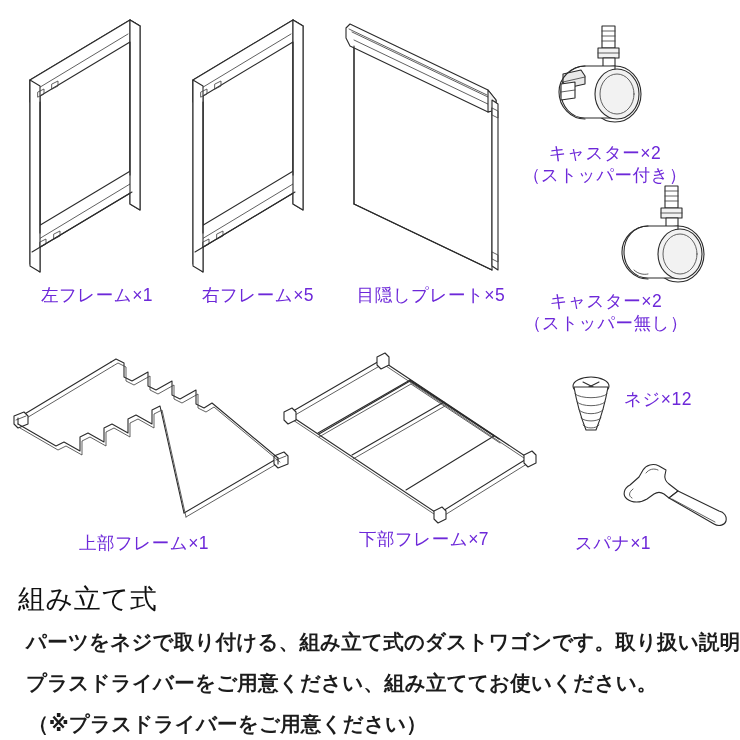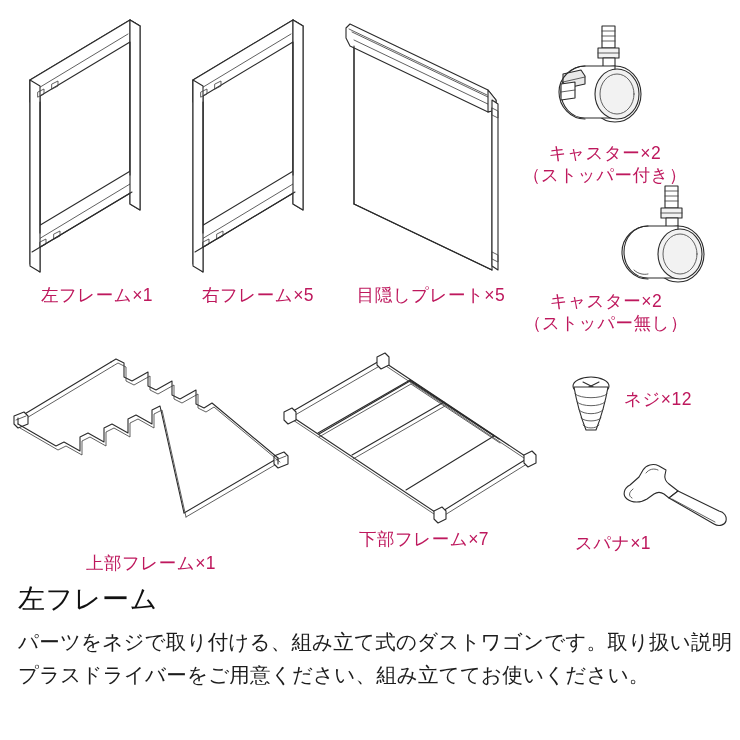--- a/index.html
+++ b/index.html
@@ -45,21 +45,21 @@
   .part-figure svg {
     display: block;
     overflow: visible;
   }
 
   .part-label {
     position: absolute;
     font-size: 17.5px;
     line-height: 1.28;
     letter-spacing: 0.5px;
-    color: #be185d;
+    color: #6d28d9;
     white-space: pre;
     text-align: center;
   }
   .part-label.two-line {
     line-height: 1.26;
   }
 
   
   .desc-block {
     position: absolute;
@@ -76,22 +76,23 @@
     font-weight: 400;
   }
   .desc-body {
     font-size: 20.5px;
     line-height: 1.62;
     letter-spacing: 0.2px;
     color: #1c1c1c;
     margin: 0;
   }
   .desc-body p {
-    margin: 0;
+    margin: 8px;
     white-space: nowrap;
+    font-weight: bold;
   }
   .desc-note {
     text-indent: 2px;
   }
 
   
   .ln {
     fill: none;
     stroke: #2b2b2b;
     stroke-width: 1.1;
@@ -291,21 +292,21 @@
 
           <polyline class="ln" points="6,68 44,90 52,85 68,94 68,80 76,76 92,85 92,71 100,67 116,76 116,62 124,58 140,67 140,53 148,49 172,163" style="display:none"></polyline>
           <polyline class="ln" points="6,74 44,96 52,92 68,101 68,87 76,83 92,92 92,78 100,74 116,83 116,69 124,65 140,74 140,60 148,56 172,163"></polyline>
           <polyline class="ln-thin" points="8,78 46,100 54,96 70,105 70,91 78,87 94,96 94,82 102,78 118,87 118,73 126,69 142,78 142,64 150,60 174,167"></polyline>
 
           <polyline class="ln" points="6,68 6,74"></polyline>
 
           <polyline class="ln" points="266,108 266,114"></polyline>
         </svg>
       </div>
-      <div class="part-label" style="left:34px; top:182px; width:210px;margin-top:20px;">上部フレーム×1</div>
+      <div class="part-label" style="left:27px; top:182px; width:210px;">上部フレーム×1</div>
     </div>
 
     <div class="part" style="left:282px; top:348px;">
       <div class="part-figure">
         <svg width="250" height="175" viewBox="0 0 250 175">
 
           <polyline class="ln" points="6,66 99,12 246,110 156,166 6,66"></polyline>
           <polyline class="ln-thin" points="8,70 101,16 248,114 158,170 8,70"></polyline>
 
           <polyline class="ln" points="37,86 128,33 212,88 124,142"></polyline>
@@ -384,20 +385,21 @@
           <path class="ln-thin" d="M64,41 L107,64"></path>
           <path class="ln-thin" d="M38,15 C41,11 46,10 50,12"></path>
         </svg>
       </div>
       <div class="part-label" style="left:-70px; top:74px; width:150px;text-align:center;">スパナ×1</div>
     </div>
 
   </div>
 
   <div class="desc-block">
-    <h2 class="desc-heading">左フレーム</h2>
+    <h2 class="desc-heading">組み立て式</h2>
     <div class="desc-body">
       <p>パーツをネジで取り付ける、組み立て式のダストワゴンです。取り扱い説明</p>
       <p>プラスドライバーをご用意ください、組み立ててお使いください。</p>
+      <p class="desc-note">（※プラスドライバーをご用意ください）</p>
     </div>
   </div>
 
 </div>
 
 </body></html>

